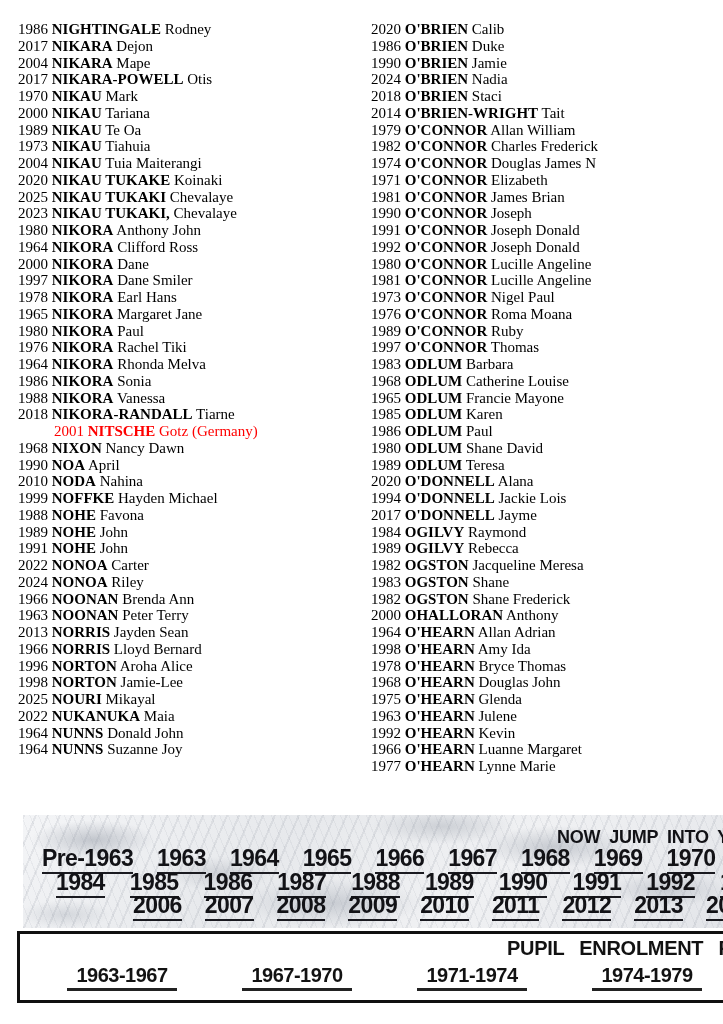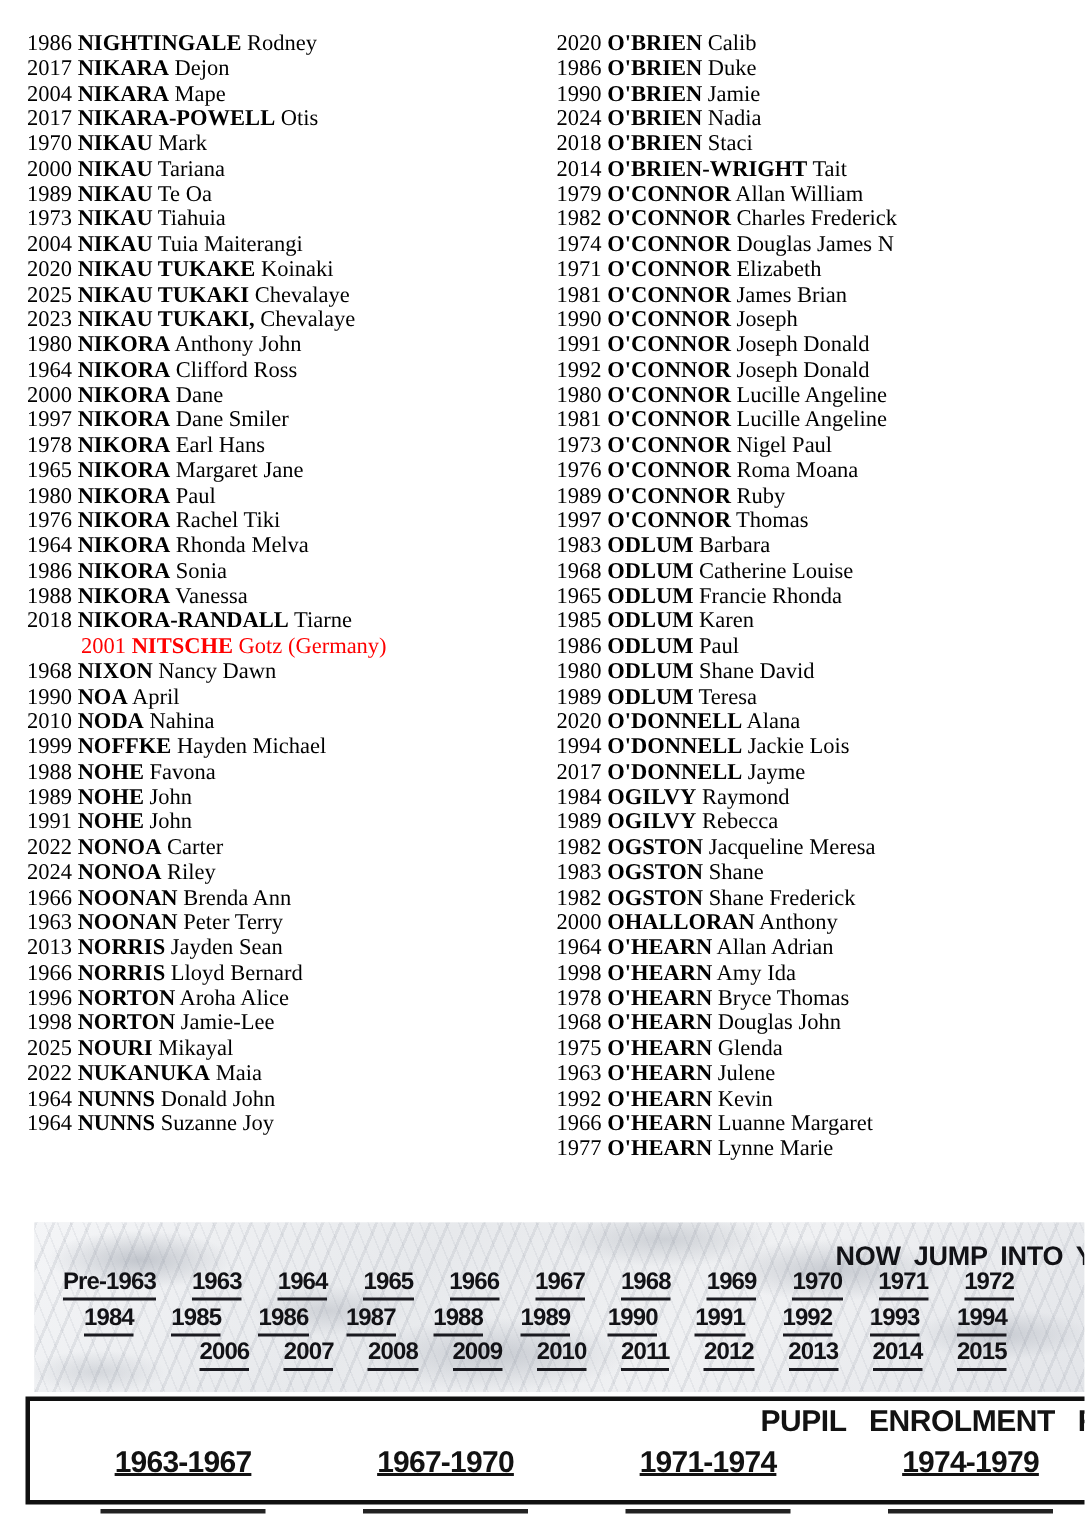--- a/index.html
+++ b/index.html
@@ -55,21 +55,21 @@
   }
   .year-row{
     position:absolute;
     display:flex;
     white-space:nowrap;
   }
   #year-row-1{left:19px;top:32px;gap:24px;}
   #year-row-2{left:33px;top:56px;gap:25px;}
   #year-row-3{left:110px;top:79px;gap:23px;}
   .yl{
-    font-size:16px;font-weight:bold;
+    font-size:23px;font-weight:bold;
     letter-spacing:-0.6px;
     line-height:1;
     border-bottom:2px solid #1a1a20;
     padding-bottom:2px;
     cursor:pointer;
   }
 
   
   .enrol-box{
     position:absolute;
@@ -93,23 +93,22 @@
     display:flex;gap:65px;
     white-space:nowrap;
   }
   .range{
     width:110px;
     text-align:center;
     font-size:20px;font-weight:bold;
     letter-spacing:-0.5px;
     line-height:1;
     border-bottom:3px solid #222;
-    padding-bottom:21px;
+    padding-bottom:3px;
     cursor:pointer;
-    text-decoration:underline;
   }
 </style>
 </head>
 <body>
 
 <div class="name-col" id="col-left">
     <div class="entry"><span>1986 </span><span class="sn">NIGHTINGALE</span><span> Rodney</span></div>
     <div class="entry"><span>2017 </span><span class="sn">NIKARA</span><span> Dejon</span></div>
     <div class="entry"><span>2004 </span><span class="sn">NIKARA</span><span> Mape</span></div>
     <div class="entry"><span>2017 </span><span class="sn">NIKARA-POWELL</span><span> Otis</span></div>
@@ -170,21 +169,21 @@
     <div class="entry"><span>1991 </span><span class="sn">O'CONNOR</span><span> Joseph Donald</span></div>
     <div class="entry"><span>1992 </span><span class="sn">O'CONNOR</span><span> Joseph Donald</span></div>
     <div class="entry"><span>1980 </span><span class="sn">O'CONNOR</span><span> Lucille Angeline</span></div>
     <div class="entry"><span>1981 </span><span class="sn">O'CONNOR</span><span> Lucille Angeline</span></div>
     <div class="entry"><span>1973 </span><span class="sn">O'CONNOR</span><span> Nigel Paul</span></div>
     <div class="entry"><span>1976 </span><span class="sn">O'CONNOR</span><span> Roma Moana</span></div>
     <div class="entry"><span>1989 </span><span class="sn">O'CONNOR</span><span> Ruby</span></div>
     <div class="entry"><span>1997 </span><span class="sn">O'CONNOR</span><span> Thomas</span></div>
     <div class="entry"><span>1983 </span><span class="sn">ODLUM</span><span> Barbara</span></div>
     <div class="entry"><span>1968 </span><span class="sn">ODLUM</span><span> Catherine Louise</span></div>
-    <div class="entry"><span>1965 </span><span class="sn">ODLUM</span><span> Francie Rhonda</span></div>
+    <div class="entry"><span>1965 </span><span class="sn">ODLUM</span><span> Francie Mayone</span></div>
     <div class="entry"><span>1985 </span><span class="sn">ODLUM</span><span> Karen</span></div>
     <div class="entry"><span>1986 </span><span class="sn">ODLUM</span><span> Paul</span></div>
     <div class="entry"><span>1980 </span><span class="sn">ODLUM</span><span> Shane David</span></div>
     <div class="entry"><span>1989 </span><span class="sn">ODLUM</span><span> Teresa</span></div>
     <div class="entry"><span>2020 </span><span class="sn">O'DONNELL</span><span> Alana</span></div>
     <div class="entry"><span>1994 </span><span class="sn">O'DONNELL</span><span> Jackie Lois</span></div>
     <div class="entry"><span>2017 </span><span class="sn">O'DONNELL</span><span> Jayme</span></div>
     <div class="entry"><span>1984 </span><span class="sn">OGILVY</span><span> Raymond</span></div>
     <div class="entry"><span>1989 </span><span class="sn">OGILVY</span><span> Rebecca</span></div>
     <div class="entry"><span>1982 </span><span class="sn">OGSTON</span><span> Jacqueline Meresa</span></div>

